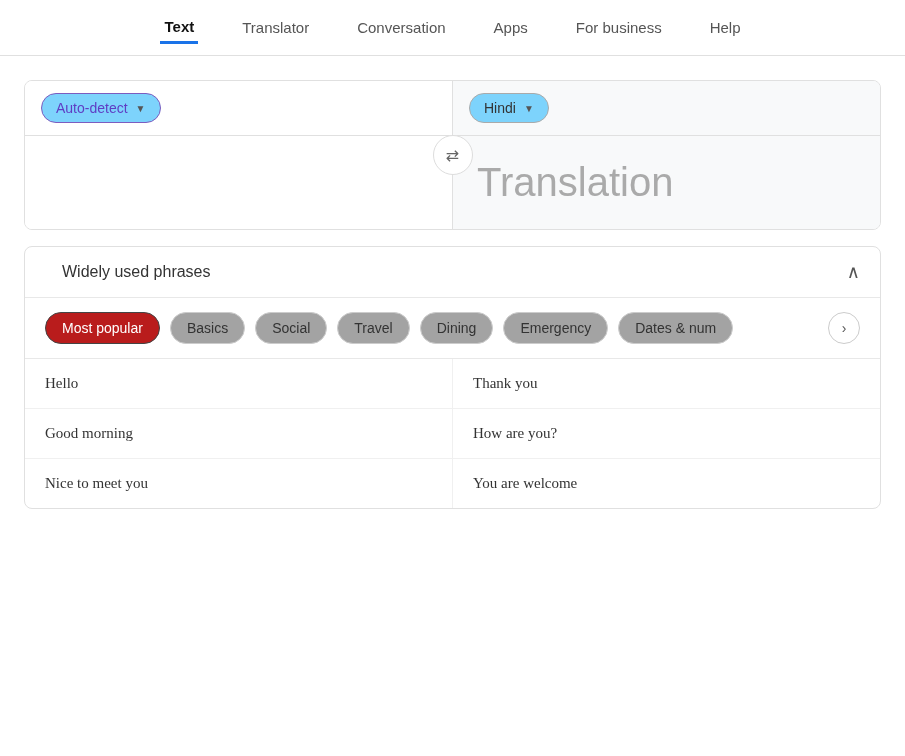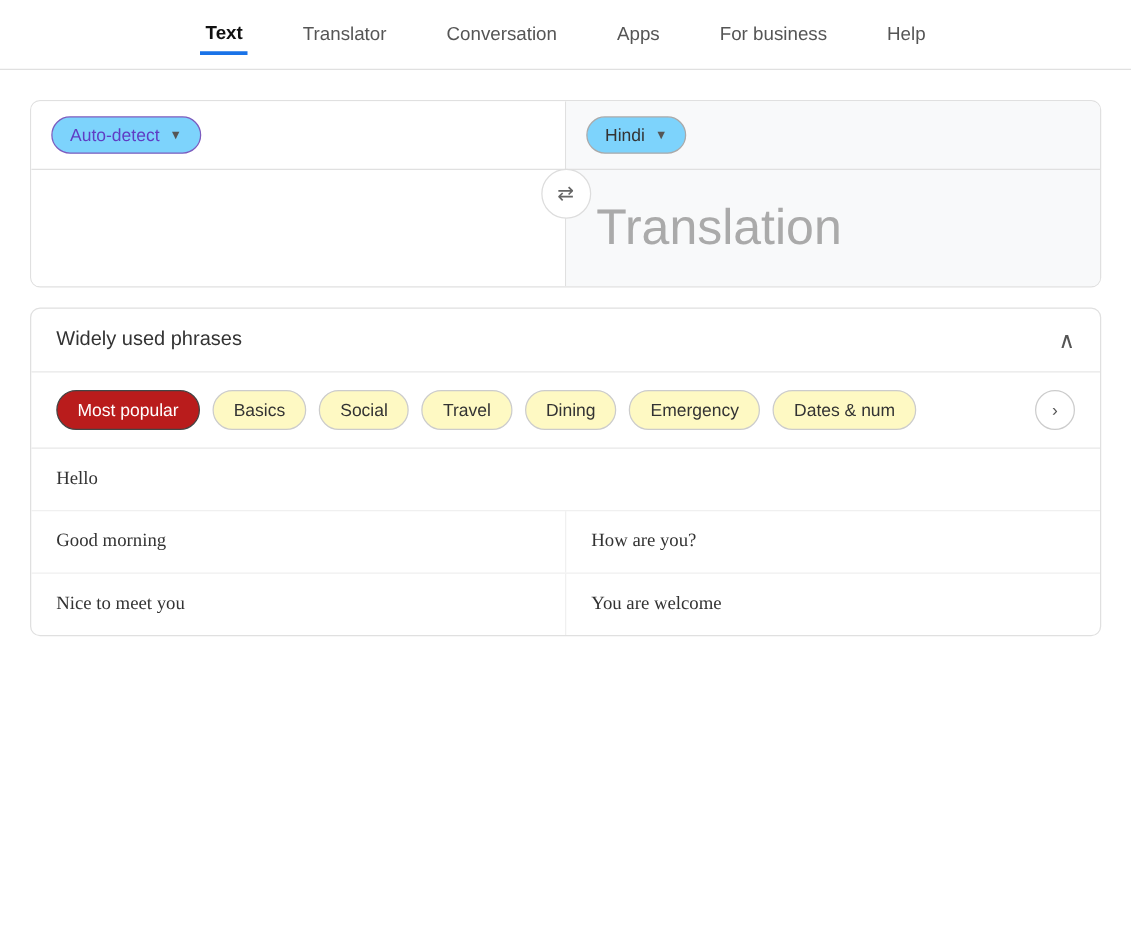--- a/index.html
+++ b/index.html
@@ -142,20 +142,21 @@
       align-items: center;
       justify-content: space-between;
       padding: 14px 20px;
       border-bottom: 1px solid #e8e8e8;
     }
 
     .phrases-title {
       font-size: 16px;
       color: #333;
       font-weight: 500;
+      margin-left: 17px;
     }
 
     .phrases-collapse {
       cursor: pointer;
       font-size: 18px;
       color: #555;
     }
 
     
     .category-pills {
@@ -175,21 +176,21 @@
       white-space: nowrap;
     }
 
     .pill.active {
       background: #b91c1c;
       color: #fff;
       border: 1px solid #444;
     }
 
     .pill.inactive {
-      background: #fef9c3;
+      background: #a3a3a3;
       color: #333;
       border: 1px solid #ccc;
     }
 
     .pills-arrow {
       width: 32px;
       height: 32px;
       border-radius: 50%;
       border: 1px solid #ccc;
       background: #fff;
@@ -288,20 +289,21 @@
       <div class="pill inactive">Travel</div>
       <div class="pill inactive">Dining</div>
       <div class="pill inactive">Emergency</div>
       <div class="pill inactive">Dates &amp; num</div>
       <div class="pills-arrow">›</div>
     </div>
 
   <div class="phrase-list">
   <div class="phrase-row">
         <div class="phrase-cell">Hello</div>
+        <div class="phrase-cell">Thank you</div>
       </div>
       <div class="phrase-row">
         <div class="phrase-cell">Good morning</div>
         <div class="phrase-cell">How are you?</div>
       </div>
       <div class="phrase-row">
         <div class="phrase-cell">Nice to meet you</div>
         <div class="phrase-cell">You are welcome</div>
       </div>
     </div>

